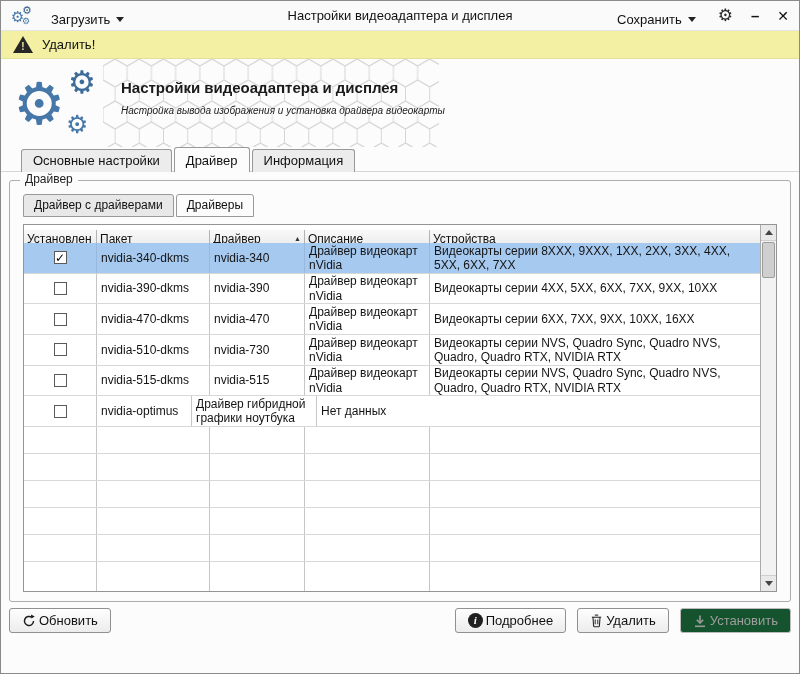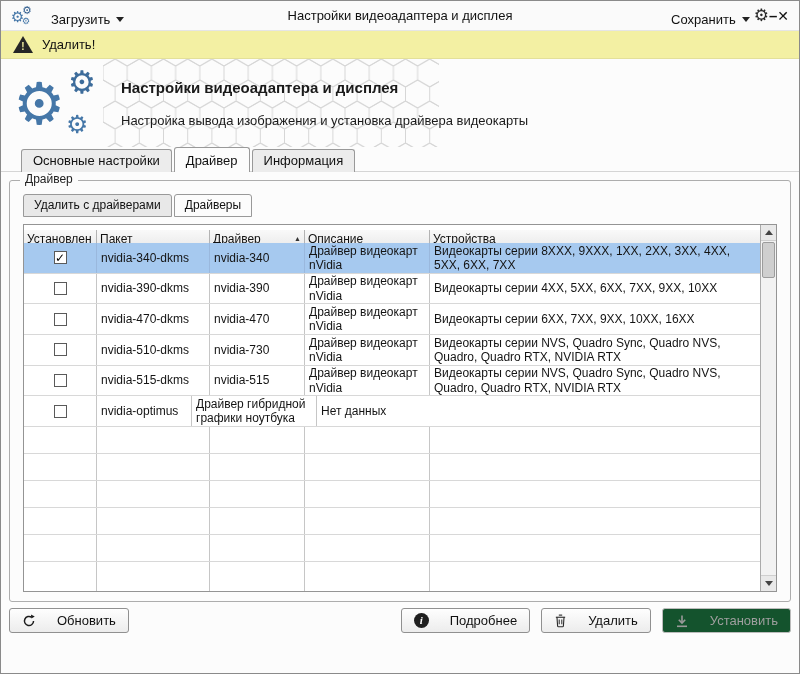--- a/index.html
+++ b/index.html
@@ -14,40 +14,40 @@
     border-bottom:1px solid #e5e5e5;display:flex;align-items:center;padding:0 10px;box-sizing:border-box;}
   .tb-left{display:flex;align-items:center;gap:10px;z-index:2;}
   .appicon{position:relative;width:26px;height:24px;}
   .appicon .g{position:absolute;line-height:1;color:var(--gear-blue,#4577a8);}
   .appicon .g1{font-size:15px;left:0;top:5px;}
   .appicon .g2{font-size:11px;left:11px;top:1px;color:#2e5b8c;}
   .appicon .g3{font-size:9px;left:11px;top:13px;}
   .tb-btn{display:flex;align-items:center;gap:6px;padding:3px 4px;border-radius:3px;margin-top:8px;}
   .caret{width:0;height:0;border-left:4px solid transparent;border-right:4px solid transparent;border-top:5px solid #222;display:inline-block;}
   .tb-title{position:absolute;left:50%;transform:translateX(-50%);font-size:13px;color:#111;white-space:nowrap;}
-  .tb-right{margin-left:auto;display:flex;align-items:center;z-index:2;text-align:center;}
+  .tb-right{margin-left:auto;display:flex;align-items:center;gap:18px;z-index:2;text-align:center;}
   .tb-gear{font-size:17px;line-height:1;color:#2b2b2b;font-weight:bold;}
   .tb-min{font-size:15px;font-weight:bold;line-height:1;}
   .tb-close{font-size:14px;line-height:1;}
   
   .warnbar{position:absolute;top:30px;left:0;right:0;height:28px;background:var(--warning-bg,#f3f0a3);
     border-bottom:1px solid #e3e09a;display:flex;align-items:center;gap:9px;padding:0 12px;box-sizing:border-box;}
   .wicon{position:relative;width:20px;height:17px;}
   .wtri{position:absolute;left:0;bottom:0;width:0;height:0;border-left:10px solid transparent;border-right:10px solid transparent;border-bottom:17px solid #262626;}
   .wex{position:absolute;left:0;right:0;bottom:1px;text-align:center;color:#f3f0a3;font-size:10px;font-weight:bold;line-height:1;}
   
   .header{position:absolute;top:58px;left:0;right:0;height:89px;background:#fcfcfc;overflow:hidden;}
   .hexes{position:absolute;left:102px;top:0;}
   .gears{position:absolute;left:12px;top:6px;width:106px;height:82px;}
   .gears .g{position:absolute;line-height:1;color:var(--gear-blue,#4577a8);}
   .gears .g1{font-size:58px;left:0;top:10px;}
   .gears .g2{font-size:31px;left:55px;top:2px;color:#3d6c9b;}
   .gears .g3{font-size:25px;left:53px;top:47px;}
   .h-title{position:absolute;left:120px;top:20px;font-size:15px;font-weight:bold;color:#1a1a1a;z-index:1;}
-  .h-sub{position:absolute;left:120px;top:54px;font-size:13px;color:#1a1a1a;z-index:1;}
+  .h-sub{position:absolute;left:120px;top:46px;font-size:10px;color:#1a1a1a;z-index:1;font-style:italic;}
   
   .tabs{position:absolute;top:147px;left:0;right:0;height:24px;display:flex;align-items:flex-end;padding-left:20px;box-sizing:border-box;}
   .tabline{position:absolute;left:0;right:0;bottom:0;height:1px;background:#d5d5d5;}
   .tab{position:relative;z-index:1;font-size:13px;padding:3px 11px 4px;background:#ececec;border:1px solid #999;
     border-bottom:none;border-radius:3px 3px 0 0;margin-right:2px;white-space:nowrap;}
   .tab.active{background:#fcfcfc;z-index:3;padding-top:5px;}
   .tab.active::after{content:"";position:absolute;left:0;right:0;bottom:-1px;height:1px;background:#fcfcfc;}
   
   .groupbox{position:absolute;top:179px;left:8px;right:8px;height:420px;border:1px solid #adadad;border-radius:3px;}
   .legend{position:absolute;top:-9px;left:10px;background:#fcfcfc;padding:0 5px;font-size:12px;color:#222;}
@@ -82,21 +82,21 @@
   .sbtn.up{border-bottom:1px solid #cfcfcf;}
   .sbtn.down{margin-top:auto;border-top:1px solid #cfcfcf;}
   .tri-up{width:0;height:0;border-left:4px solid transparent;border-right:4px solid transparent;border-bottom:5px solid #444;}
   .tri-down{width:0;height:0;border-left:4px solid transparent;border-right:4px solid transparent;border-top:5px solid #444;}
   .sthumb{height:34px;margin:1px;background:#cfcfcf;border:1px solid #9c9c9c;border-radius:2px;flex:0 0 auto;}
   
   .btnbar{position:absolute;top:607px;left:8px;right:8px;display:flex;align-items:center;}
   .btn-right{margin-left:auto;display:flex;gap:11px;}
   .btn{font:13px "Liberation Sans","DejaVu Sans",sans-serif;color:#111;height:25px;padding:0 12px;
     border:1px solid #909090;border-radius:3px;background:linear-gradient(#fefefe,#ececec);
-    display:inline-flex;align-items:center;gap:21px;}
+    display:inline-flex;align-items:center;gap:3px;}
   .btn.disabled{color:#9f9f9f;border-color:#bcbcbc;background:#14532d;}
   .btn svg{display:block;}
   .info-i{width:15px;height:15px;border-radius:50%;background:#1f1f1f;color:#fff;display:inline-flex;align-items:center;
     justify-content:center;font-family:"Liberation Serif","DejaVu Serif",serif;font-style:italic;font-weight:bold;font-size:11px;line-height:1;}
 </style>
 </head>
 <body>
 
 <div class="window">
 
@@ -160,21 +160,21 @@
     <div class="tab">Основные настройки</div>
     <div class="tab active">Драйвер</div>
     <div class="tab">Информация</div>
     <div class="tabline"></div>
   </div>
 
   <div class="groupbox">
     <div class="legend">Драйвер</div>
 
     <div class="inner-tabs">
-      <div class="itab">Удалить с драйверами</div>
+      <div class="itab">Драйвер с драйверами</div>
       <div class="itab active">Драйверы</div>
     </div>
 
     <div class="table">
       <div class="thead">
         <div class="hcell c0">
           <span>Установлен</span>
         </div>
         <div class="hcell c1">
           <span>Пакет</span>

